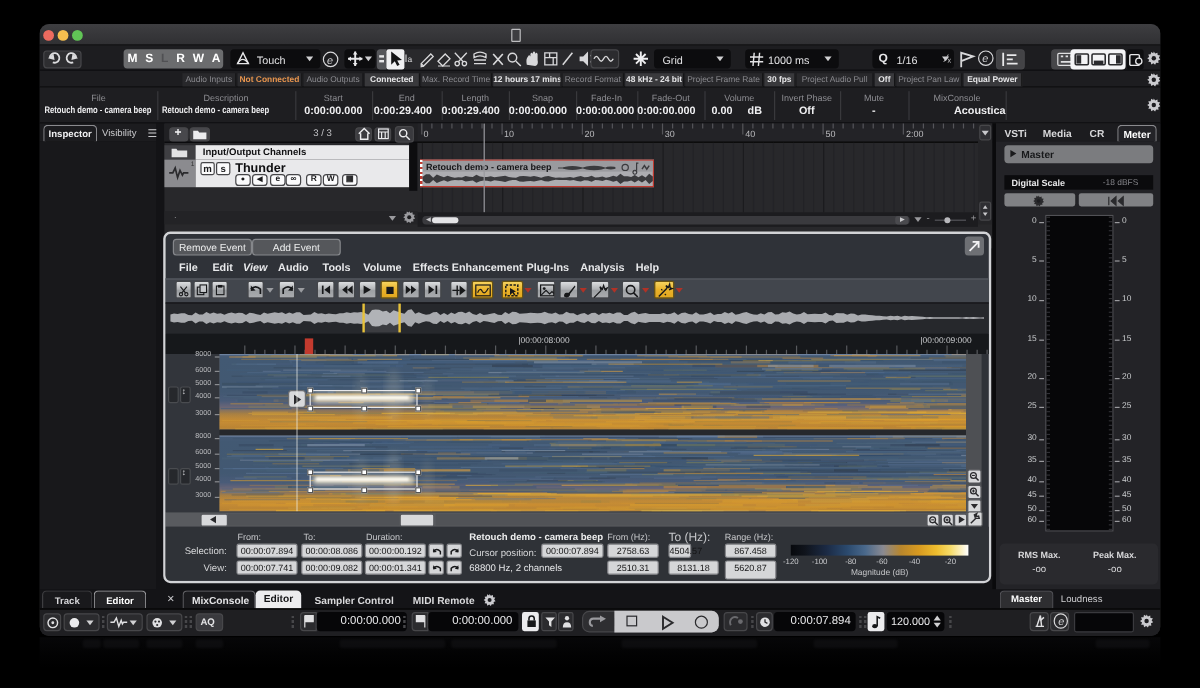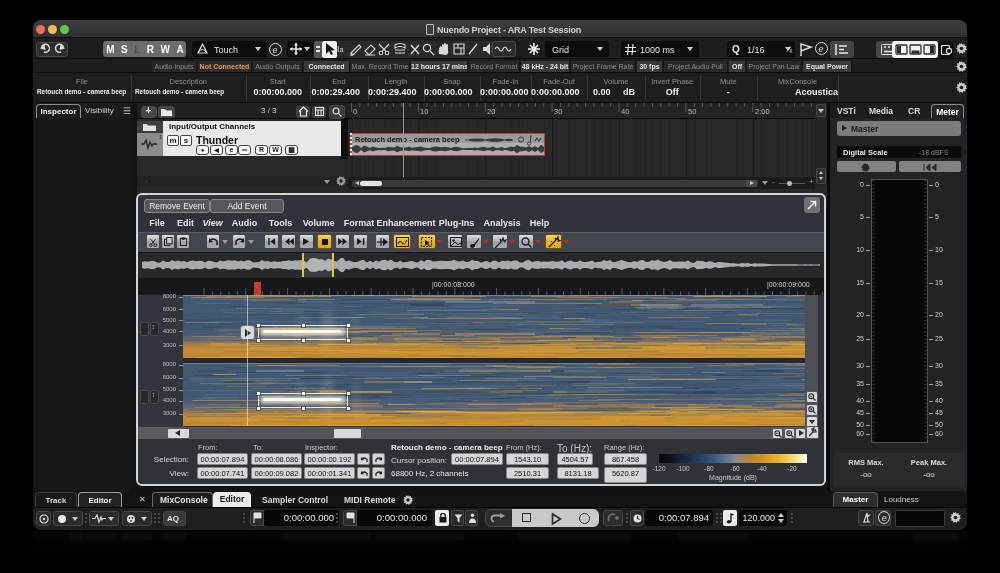--- a/index.html
+++ b/index.html
@@ -13,21 +13,20 @@
 .ybtn{position:absolute;background:linear-gradient(#f6d35e,#e9b22a 50%,#e2a81f);border:1px solid #6b5410;border-radius:2px;}
 .fbox{position:absolute;background:#d5d6d8;border:1px solid #85868a;border-radius:2px;color:#141415;font-size:7.5px;text-align:center;}
 </style></head><body>
 <div class="a" style="left:33px;top:20px;width:934px;height:510px;background:#1f1f22;border-radius:8px;overflow:hidden;">
 
 <div class="a" style="left:0;top:0;width:934px;height:18px;background:linear-gradient(#3e3e41,#303033);border-bottom:1px solid #101012;"></div>
 <div class="a" style="left:3px;top:5px;width:9px;height:9px;border-radius:50%;background:#ed6b5f;"></div>
 <div class="a" style="left:15px;top:5px;width:9px;height:9px;border-radius:50%;background:#f5be4f;"></div>
 <div class="a" style="left:27px;top:5px;width:9px;height:9px;border-radius:50%;background:#61c556;"></div>
 <div class="a" style="left:393px;top:4px;width:8px;height:11px;border:1px solid #bdbdbf;border-radius:1px;background:#3e3e41;"></div>
-<div class="a" style="left:404px;top:4.5px;width:300px;font-size:9px;letter-spacing:-0.2px;font-weight:bold;color:#cfcfd2;">Nuendo Project - ARA Test Session</div>
 
 <div class="a" style="left:0;top:18px;width:934px;height:21px;background:#1d1d20;border-bottom:1px solid #0c0c0e;"></div>
 <div class="btn" style="left:3px;top:21.5px;width:32px;height:15px;background:#2e2e31;"></div>
 <svg class="a" style="left:6px;top:24px;" width="27" height="10" viewBox="0 0 27 10">
       <path d="M2.5 4 A4 4 0 1 1 5 8" fill="none" stroke="#dcdcde" stroke-width="1.5"></path>
       <path d="M5.5 0.5 L1 4.5 L6.5 6 Z" fill="#dcdcde"></path>
       <path d="M24.5 4 A4 4 0 1 0 22 8" fill="none" stroke="#dcdcde" stroke-width="1.5"></path>
       <path d="M21.5 0.5 L26 4.5 L20.5 6 Z" fill="#dcdcde"></path>
     </svg>
 <div class="a" style="left:70px;top:21px;width:83px;height:16px;background:#6b6c6e;border-radius:3px;"></div>
@@ -429,21 +428,21 @@
 <div class="a" style="left:771px;top:177px;width:16px;height:16px;background:#6e7074;border-radius:3px;"></div>
 <svg class="a" style="left:774px;top:180px;" width="10" height="10" viewBox="0 0 10 10">
       <path d="M1 9 L8 2 M3.5 1.5 L8.5 1.5 L8.5 6.5" stroke="#f2f2f4" stroke-width="1.5" fill="none"></path>
     </svg>
 <div class="a" style="left:84px;top:198px;width:80px;text-align:center;font-size:9px;font-weight:bold;color:#e8e9eb;">File</div>
     <div class="a" style="left:112.5px;top:198px;width:80px;text-align:center;font-size:9px;font-weight:bold;color:#e8e9eb;">Edit</div>
     <div class="a" style="left:139.7px;top:198px;width:80px;text-align:center;font-size:9px;font-weight:bold;color:#e8e9eb;font-style:italic;">View</div>
     <div class="a" style="left:171.5px;top:198px;width:80px;text-align:center;font-size:9px;font-weight:bold;color:#e8e9eb;">Audio</div>
     <div class="a" style="left:207.5px;top:198px;width:80px;text-align:center;font-size:9px;font-weight:bold;color:#e8e9eb;">Tools</div>
     <div class="a" style="left:245.7px;top:198px;width:80px;text-align:center;font-size:9px;font-weight:bold;color:#e8e9eb;">Volume</div>
-    <div class="a" style="left:286px;top:198px;width:80px;text-align:center;font-size:9px;font-weight:bold;color:#e8e9eb;">Format</div>
+    <div class="a" style="left:286px;top:198px;width:80px;text-align:center;font-size:9px;font-weight:bold;color:#e8e9eb;">Effects</div>
     <div class="a" style="left:333px;top:198px;width:80px;text-align:center;font-size:9px;font-weight:bold;color:#e8e9eb;">Enhancement</div>
     <div class="a" style="left:383.5px;top:198px;width:80px;text-align:center;font-size:9px;font-weight:bold;color:#e8e9eb;">Plug-Ins</div>
     <div class="a" style="left:429px;top:198px;width:80px;text-align:center;font-size:9px;font-weight:bold;color:#e8e9eb;">Analysis</div>
     <div class="a" style="left:466.5px;top:198px;width:80px;text-align:center;font-size:9px;font-weight:bold;color:#e8e9eb;">Help</div>
     <div class="a" style="left:105px;top:211.5px;width:686px;height:20.5px;background:#42464d;border-top:1px solid #565a61;"></div>
     <div class="sbtn" style="left:113px;top:214px;width:14px;height:15px;"></div>
     <svg class="a" style="left:116px;top:217.5px" width="9" height="9" viewBox="0 0 10 10">
       <g stroke="#17181a" fill="none">
         <circle cx="2" cy="8" r="1.5"></circle>
         <circle cx="7" cy="8" r="1.5"></circle>
@@ -2204,36 +2203,36 @@
     </svg>
     <div class="a" style="left:762px;top:407.5px;width:11px;height:11px;background:#d8d9db;border:1px solid #55575b;border-radius:2px;"></div>
     <div class="a" style="left:766px;top:410px;width:0;height:0;border-top:3px solid transparent;border-bottom:3px solid transparent;border-left:5px solid #2a2a2d;"></div>
     <div class="a" style="left:773px;top:406px;width:13px;height:13px;background:#d8d9db;border:1px solid #55575b;border-radius:2px;"></div>
     <svg class="a" style="left:775px;top:408px;" width="9" height="9" viewBox="0 0 9 9">
       <path d="M1 8 L5 4 M5 4 L4 1 L6 0 L5 2.5 L7.5 2 L8 4 L5 4" stroke="#2a2a2d" fill="none" stroke-width="1.2"></path>
     </svg>
     <div class="a" style="left:105px;top:419px;width:686px;height:45px;background:#2f3237;border-radius:0 0 5px 5px;"></div>
     <div class="a" style="left:165px;top:423px;font-size:7.5px;color:#c6c7ca;">From:</div>
     <div class="a" style="left:220px;top:423px;font-size:7.5px;color:#c6c7ca;">To:</div>
-    <div class="a" style="left:272px;top:423px;font-size:7.5px;color:#c6c7ca;">Inspector:</div>
+    <div class="a" style="left:272px;top:423px;font-size:7.5px;color:#c6c7ca;">Duration:</div>
     <div class="a" style="left:473px;top:423px;font-size:7.5px;color:#c6c7ca;">From (Hz):</div>
     <div class="a" style="left:524px;top:423px;font-size:10px;color:#c6c7ca;text-align:center;">To (Hz):</div>
     <div class="a" style="left:571px;top:423px;font-size:7.5px;color:#c6c7ca;">Range (Hz):</div>
     <div class="a" style="left:358px;top:422.5px;font-size:8px;font-weight:bold;color:#eceded;">Retouch demo - camera beep</div>
     <div class="a" style="left:96px;top:435px;width:60px;text-align:right;font-size:8px;color:#d5d6d8;">Selection:</div>
     <div class="a" style="left:96px;top:448.5px;width:60px;text-align:right;font-size:8px;color:#d5d6d8;">View:</div>
     <div class="fbox" style="left:164px;top:433px;width:51px;height:11.5px;line-height:11px;">00:00:07.894</div>
     <div class="fbox" style="left:218px;top:433px;width:51px;height:11.5px;line-height:11px;">00:00:08.086</div>
     <div class="fbox" style="left:271px;top:433px;width:51px;height:11.5px;line-height:11px;">00:00:00.192</div>
     <div class="fbox" style="left:164px;top:447px;width:51px;height:11.5px;line-height:11px;">00:00:07.741</div>
     <div class="fbox" style="left:218px;top:447px;width:51px;height:11.5px;line-height:11px;">00:00:09.082</div>
     <div class="fbox" style="left:271px;top:447px;width:51px;height:11.5px;line-height:11px;">00:00:01.341</div>
     <div class="fbox" style="left:418px;top:433px;width:52px;height:11.5px;line-height:11px;">00:00:07.894</div>
-    <div class="fbox" style="left:473px;top:433px;width:43px;height:11.5px;line-height:11px;">1543.10</div>
-    <div class="fbox" style="left:524px;top:433px;width:36px;height:11.5px;line-height:11px;">4504.57</div>
+    <div class="fbox" style="left:473px;top:433px;width:43px;height:11.5px;line-height:11px;">2758.63</div>
+    <div class="fbox" style="left:524px;top:433px;width:19px;height:11.5px;line-height:11px;">4504.57</div>
     <div class="fbox" style="left:571px;top:433px;width:43px;height:11.5px;line-height:11px;">867.458</div>
     <div class="fbox" style="left:473px;top:447px;width:43px;height:11.5px;line-height:11px;">2510.31</div>
     <div class="fbox" style="left:524px;top:447px;width:42px;height:11.5px;line-height:11px;">8131.18</div>
     <div class="fbox" style="left:571px;top:447px;width:43px;height:16px;line-height:11px;">5620.87</div>
     <div class="a" style="left:324px;top:433px;width:13px;height:11.5px;background:#d5d6d8;border:1px solid #85868a;border-radius:2px;"></div>
     <div class="a" style="left:339px;top:433px;width:13px;height:11.5px;background:#d5d6d8;border:1px solid #85868a;border-radius:2px;"></div>
     <svg class="a" style="left:326.5px;top:435.5px;" width="8" height="7" viewBox="0 0 8 7">
       <path d="M1 3.5 Q4 0.5 7 3.5 L7 6" fill="none" stroke="#17181a" stroke-width="1.2"></path>
       <path d="M1 1 L1 4.5 L4 4 Z" fill="#17181a"></path>
     </svg>

